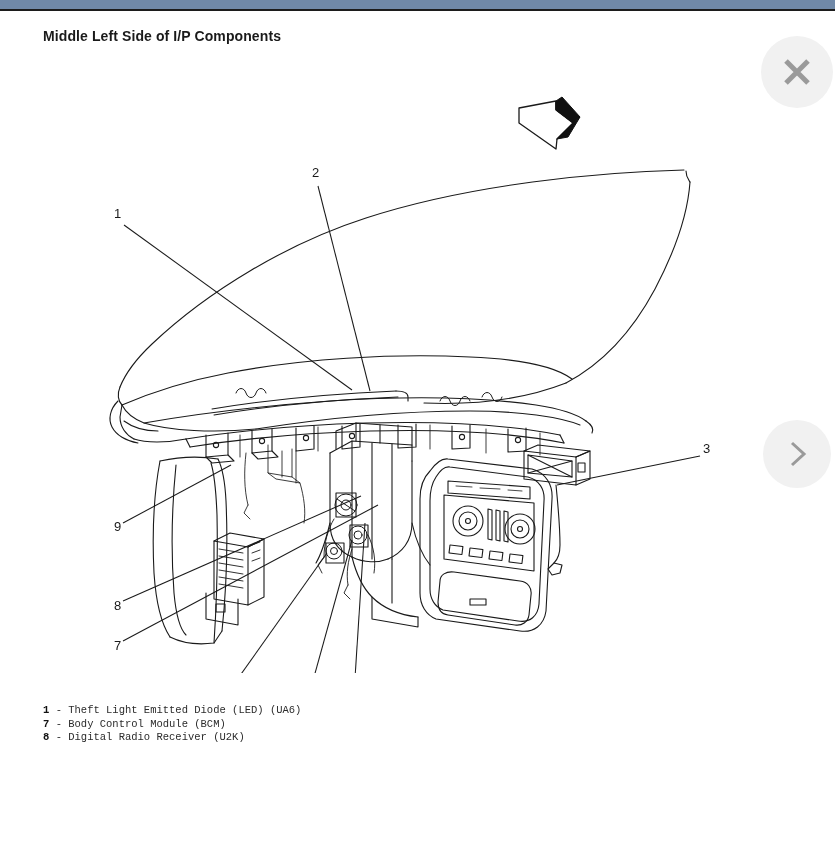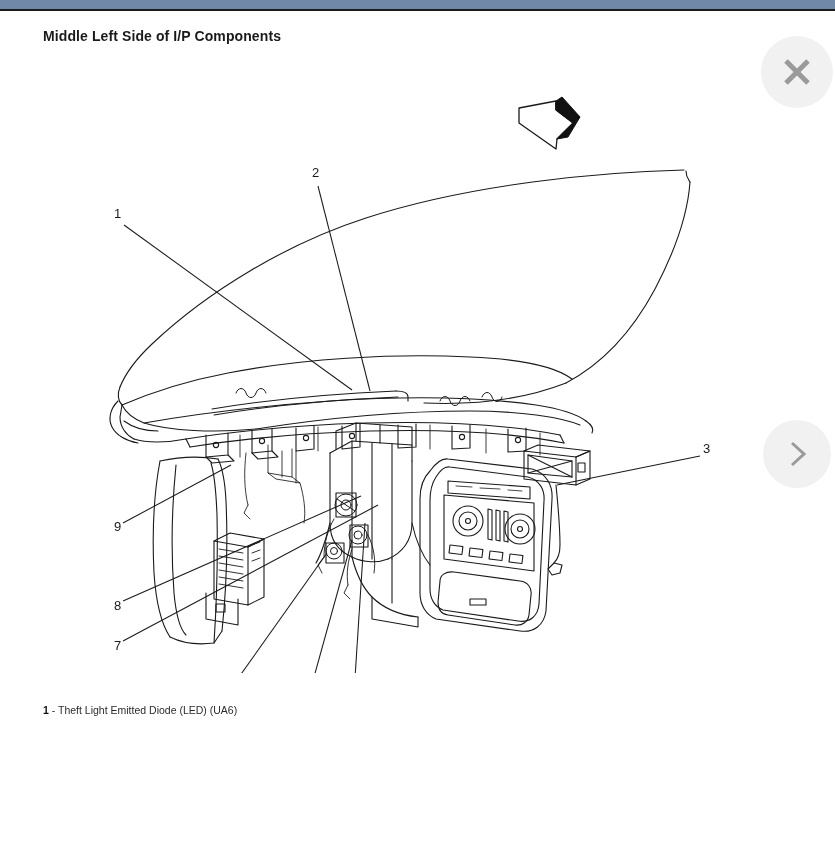--- a/index.html
+++ b/index.html
@@ -88,20 +88,21 @@
     position: absolute;
     left: 43px;
     top: 691px;
     width: 560px;
   }
   .legend-row {
     font-size: 10.5px;
     line-height: 13.6px;
     color: #2b2b2b;
     white-space: nowrap;
+    font-family: Liberation Mono, monospace;
   }
   .legend-num {
     font-weight: bold;
     color: #111111;
   }
   .legend-dash { color: #2b2b2b; }
 </style>
 </head>
 <body>
 
@@ -317,20 +318,30 @@
       </g>
     </svg>
   </div>
 
   <div id="legend">
     <div class="legend-row">
       <span class="legend-num">1</span>
       <span class="legend-dash">-</span>
       <span>Theft Light Emitted Diode (LED) (UA6)</span>
     </div>
+    <div class="legend-row">
+      <span class="legend-num">7</span>
+      <span class="legend-dash">-</span>
+      <span>Body Control Module (BCM)</span>
+    </div>
+    <div class="legend-row">
+      <span class="legend-num">8</span>
+      <span class="legend-dash">-</span>
+      <span>Digital Radio Receiver (U2K)</span>
+    </div>
   </div>
 
   <div class="round-btn" id="close-button">
     <svg width="40" height="40" viewBox="0 0 40 40">
       <path d="M9,9 L31,31 M31,9 L9,31" stroke="#9a9a9a" stroke-width="5" stroke-linecap="butt" fill="none"></path>
     </svg>
   </div>
 
   <div class="round-btn" id="next-button">
     <svg width="34" height="34" viewBox="0 0 34 34">

